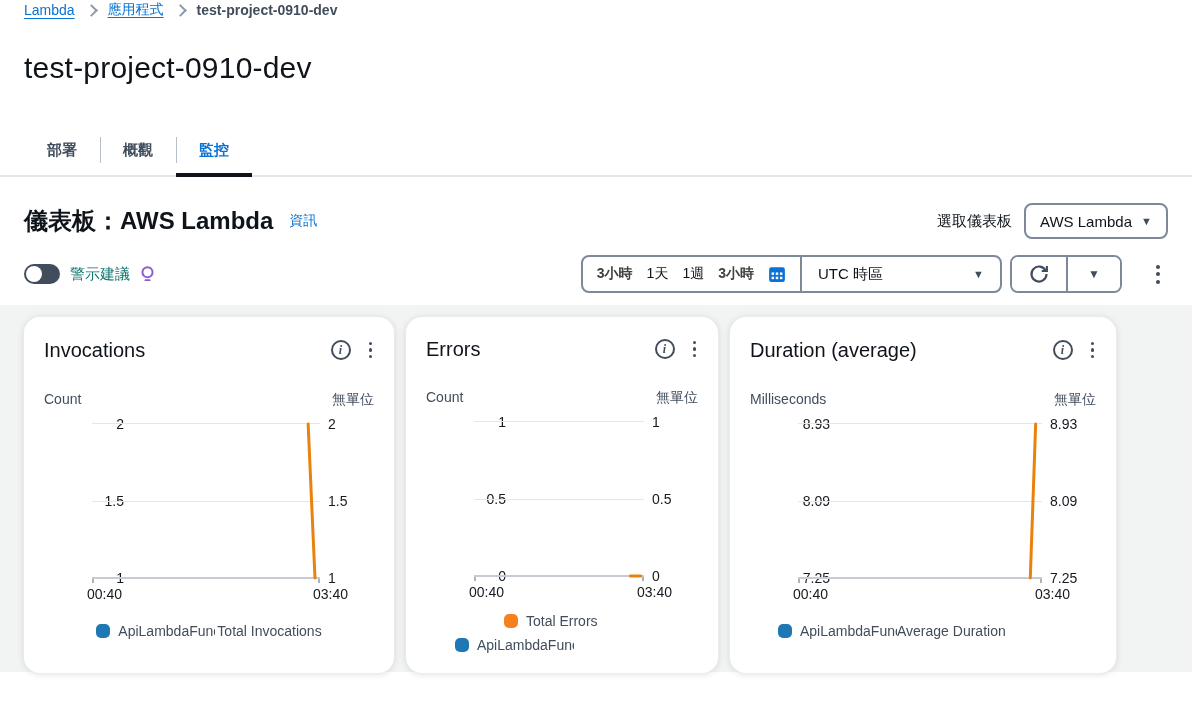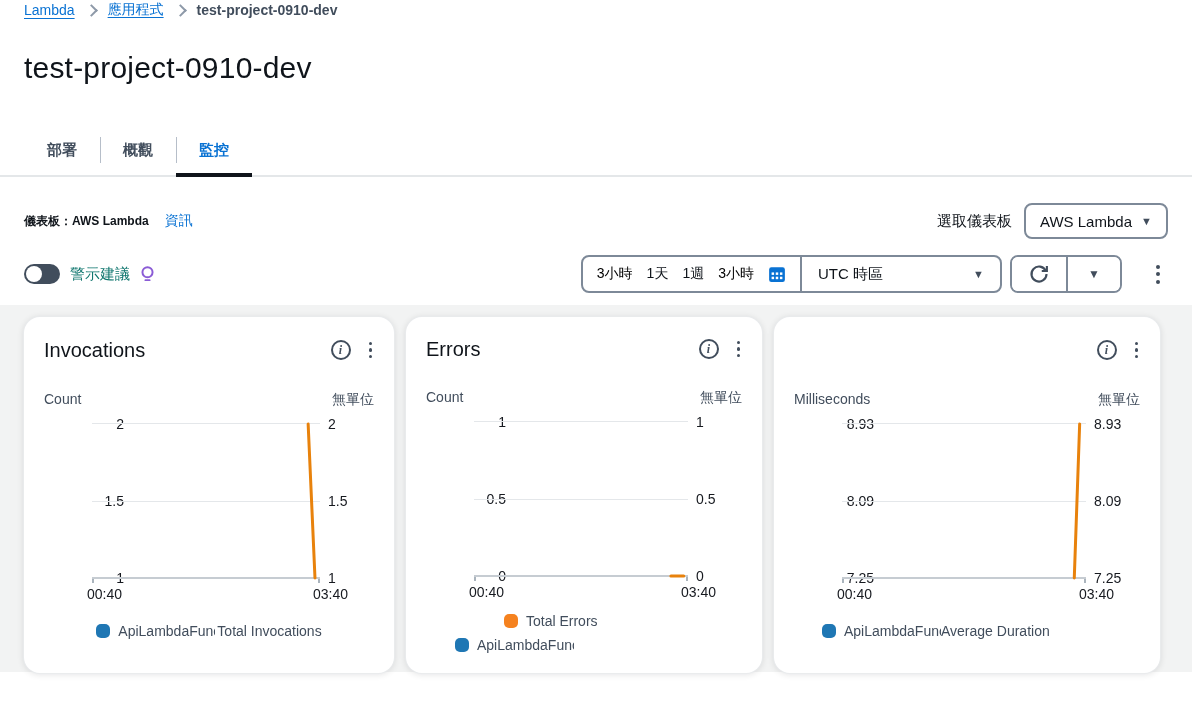--- a/index.html
+++ b/index.html
@@ -19,54 +19,54 @@
   
   .tabs { display:flex; align-items:stretch; margin-top:40px; padding-left:24px; border-bottom:2px solid #e4e7e9; }
   .tab { display:flex; align-items:center; padding:0 23px; height:50px; font-size:15px; font-weight:700;
     color:#414d5c; cursor:pointer; position:relative; }
   .tab + .tab::before { content:""; position:absolute; left:0; top:12px; height:26px; width:1px; background:#b6bec9; }
   .tab.active { color:#0972d3; }
   .tab.active::after { content:""; position:absolute; left:0; right:0; bottom:-2px; height:4px; background:#0f141a; }
 
   
   .dash-bar { display:flex; align-items:center; padding:0 24px; margin-top:24px; height:40px; }
-  .dash-heading { font-size:12px; font-weight:700; }
+  .dash-heading { font-size:24px; font-weight:700; }
   .info-link { margin-left:16px; font-size:14px; color:#0972d3; cursor:pointer; }
   .dash-right { margin-left:auto; display:flex; align-items:center; gap:12px; }
   .select-label { font-size:15px; color:#0f141a; }
   .select-box { width:144px; height:36px; border:2px solid #7d8998; border-radius:8px; background:#fff;
     display:flex; align-items:center; justify-content:space-between; padding:0 14px; cursor:pointer; }
   .select-box .val { font-size:15px; color:#0f141a; }
   .caret { color:#414d5c; font-size:11px; line-height:1; }
 
   
   .controls-row { display:flex; align-items:center; padding:0 24px; margin-top:12px; height:42px; }
   .toggle-group { display:flex; align-items:center; gap:10px; }
   .toggle { width:36px; height:20px; border-radius:10px; background:#414d5c; position:relative; cursor:pointer; flex:0 0 auto; }
   .toggle .knob { position:absolute; left:2px; top:2px; width:16px; height:16px; border-radius:50%; background:#fff; }
   .toggle-label { font-size:15px; color:#0f766e; }
   .controls-right { margin-left:auto; display:flex; align-items:center; }
   .range-box { display:flex; align-items:stretch; height:38px; border:2px solid #7d8998; border-radius:8px; background:#fff; }
   .range-seg { display:flex; align-items:center; gap:14px; padding:0 14px; border-right:2px solid #7d8998; }
   .range-item { font-size:14px; color:#0f141a; cursor:pointer; white-space:nowrap; }
-  .range-item.selected { color:#000000; font-weight:400; }
+  .range-item.selected { color:#404040; font-weight:700; }
   .tz-seg { display:flex; align-items:center; justify-content:space-between; width:198px; padding:0 16px; cursor:pointer; }
   .tz-label { font-size:15px; color:#0f141a; }
   .btn-group { display:flex; height:38px; border:2px solid #7d8998; border-radius:8px; background:#fff; margin-left:8px; overflow:hidden; }
   .icon-btn { display:flex; align-items:center; justify-content:center; width:54px; cursor:pointer; background:#fff; border:none; }
   .icon-btn + .icon-btn { border-left:2px solid #7d8998; }
   .kebab { display:flex; flex-direction:column; align-items:center; gap:3.5px; margin-left:26px; padding:6px 8px; cursor:pointer; }
   .kebab i { width:4px; height:4px; border-radius:50%; background:#414d5c; }
 
   
   .chart-band { margin-top:10px; background:#f2f3f3; height:367px; padding:12px 24px 0 24px;
     display:flex; gap:12px; align-items:flex-start; }
   .card { background:#fff; border-radius:16px; height:356px; padding:18px 20px;
     box-shadow:0 0 1px 1px #e9ebed, 0 1px 6px 1px rgba(0,7,22,.10); display:flex; flex-direction:column; }
-  .card.c1 { width:370px; } .card.c2 { width:356px; } .card.c3 { width:386px; }
+  .card.c1 { width:370px; } .card.c2 { width:312px; } .card.c3 { width:386px; }
 
   .card-head { display:flex; align-items:center; height:30px; }
   .card-title { font-size:20px; font-weight:500; color:#0f141a; }
   .card-head-icons { margin-left:auto; display:flex; align-items:center; gap:16px; }
   .info-circle { width:20px; height:20px; border:2px solid #414d5c; border-radius:50%;
     display:flex; align-items:center; justify-content:center; font:700 italic 12px "Liberation Serif",serif;
     color:#414d5c; cursor:pointer; }
   .mini-kebab { display:flex; flex-direction:column; gap:3px; cursor:pointer; padding:2px; }
   .mini-kebab i { width:3.5px; height:3.5px; border-radius:50%; background:#414d5c; }
 
@@ -281,20 +281,21 @@
       </div>
       <div class="legend-row r2">
         <span class="swatch" style="background-color: rgb(31, 119, 180);"></span>
         <span class="legend-clip">ApiLambdaFunc</span>
       </div>
     </div>
   </section>
 
   <section class="card c3">
     <div class="card-head">
+      <span class="card-title">Duration (average)</span>
       <div class="card-head-icons">
         <span class="info-circle">i</span>
         <span class="mini-kebab">
             <i></i>
             <i></i>
             <i></i>
           </span>
       </div>
     </div>
     <div class="unit-row">

